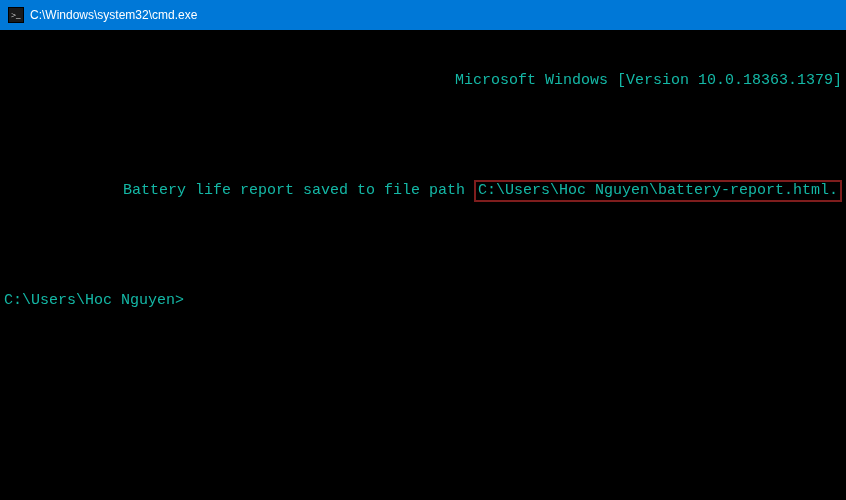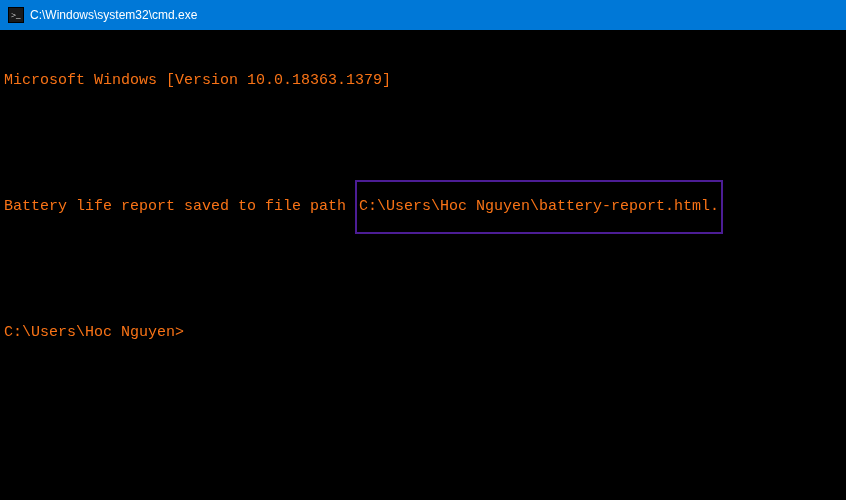--- a/index.html
+++ b/index.html
@@ -32,30 +32,31 @@
       display: flex;
       align-items: center;
       justify-content: center;
     }
     .titlebar-icon svg {
       width: 16px;
       height: 16px;
     }
     .console {
       padding: 6px 4px;
-      color: #f97316;
+      color: #14b8a6;
       white-space: pre;
       line-height: 1.2;
+      text-align: right;
     }
     .line {
       min-height: 1.2em;
     }
     .highlight {
-      border: 2px solid #4c1d95;
-      padding: 16px 2px;
+      border: 2px solid #7f1d1d;
+      padding: 0 2px;
       display: inline-block;
     }
     .prompt-line {
       display: flex;
     }
     .cursor-area {
       display: inline;
     }
   </style>
 </head>

